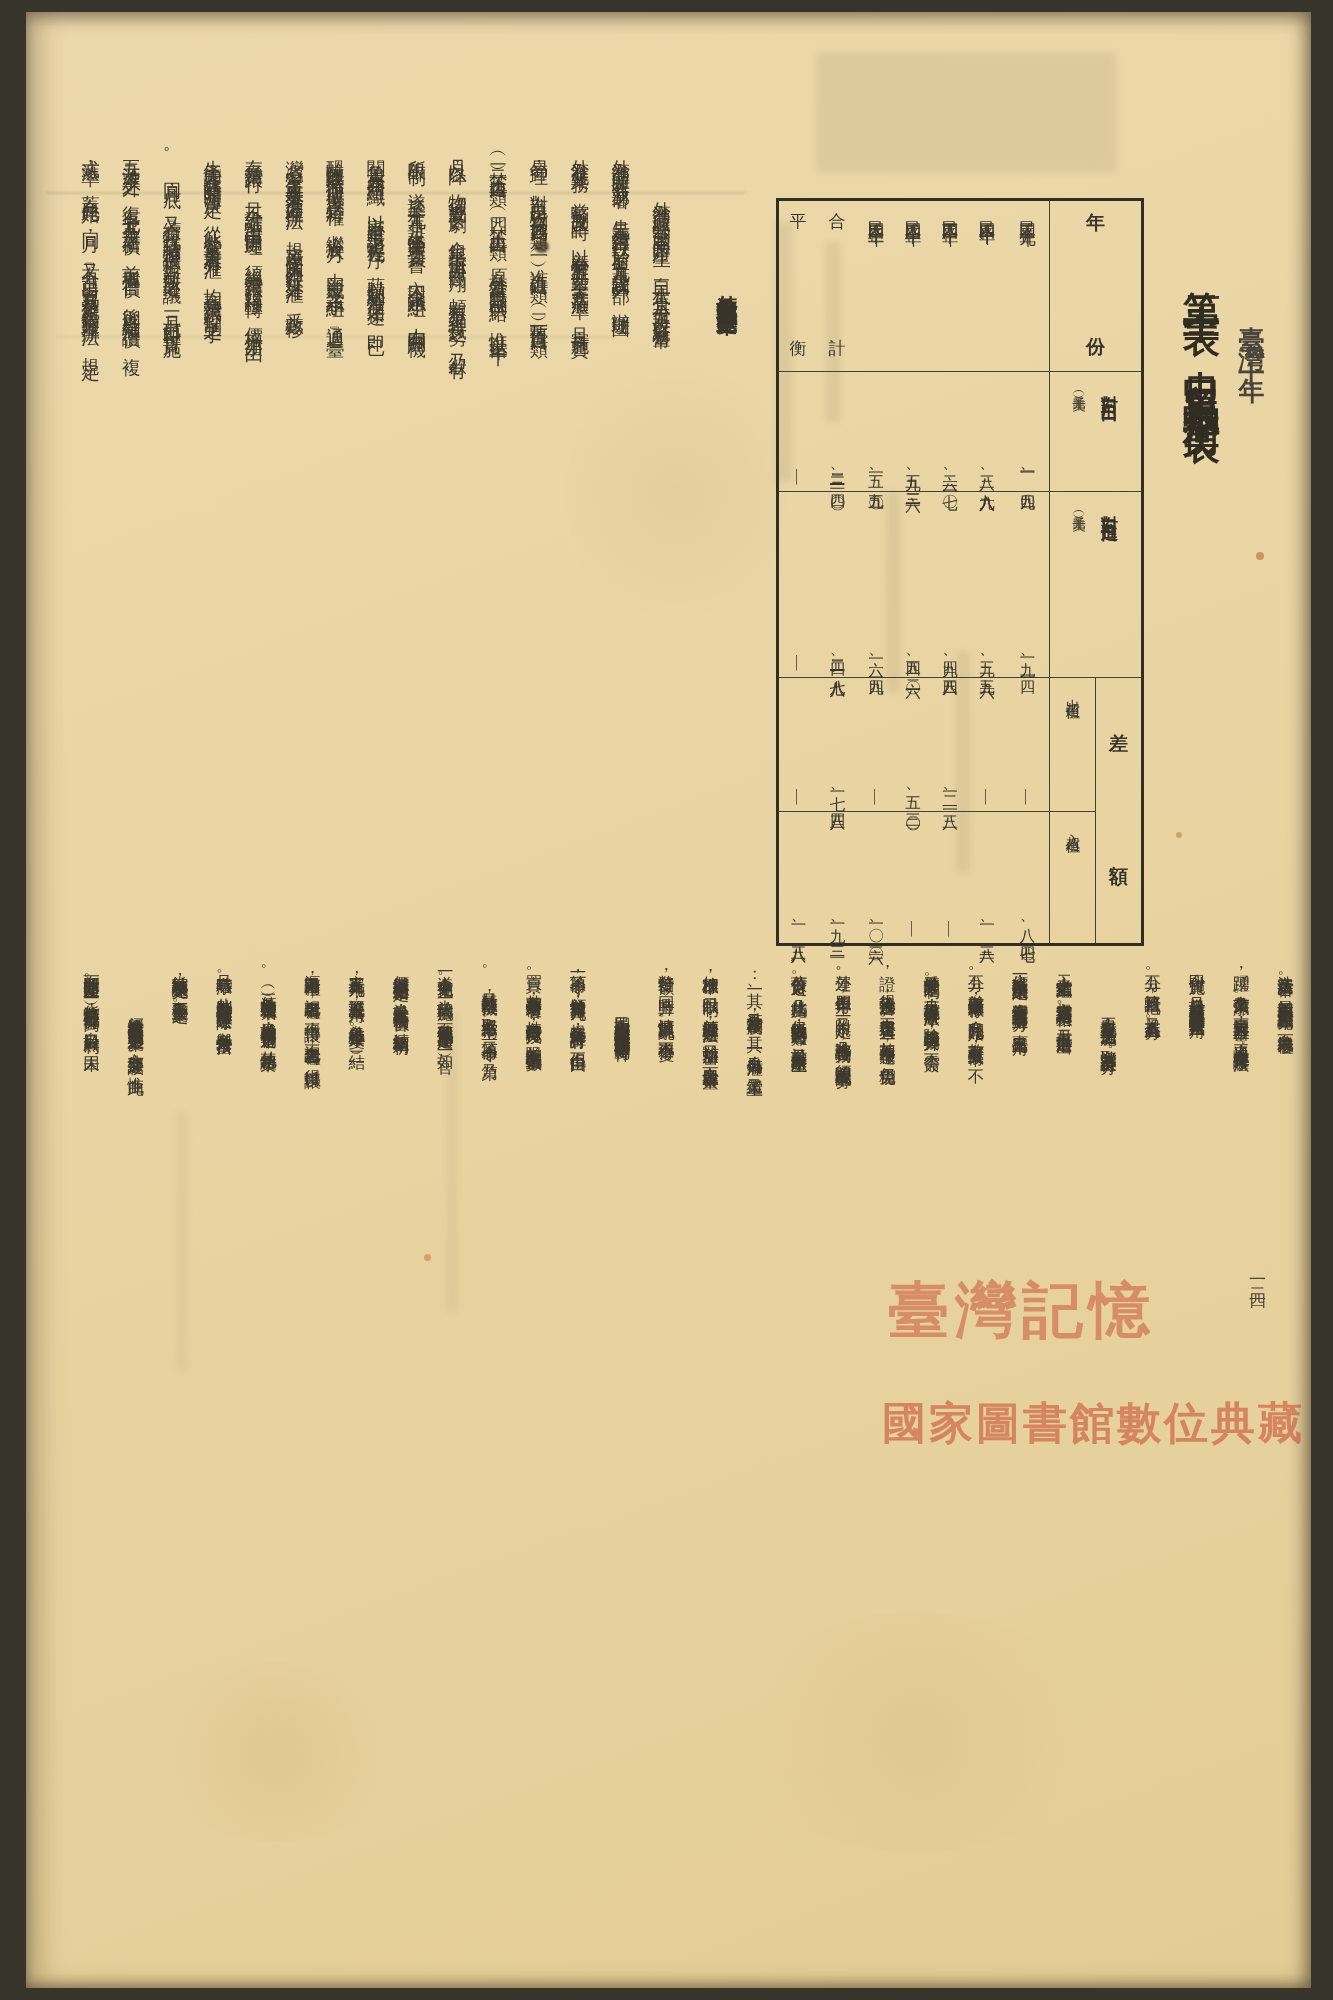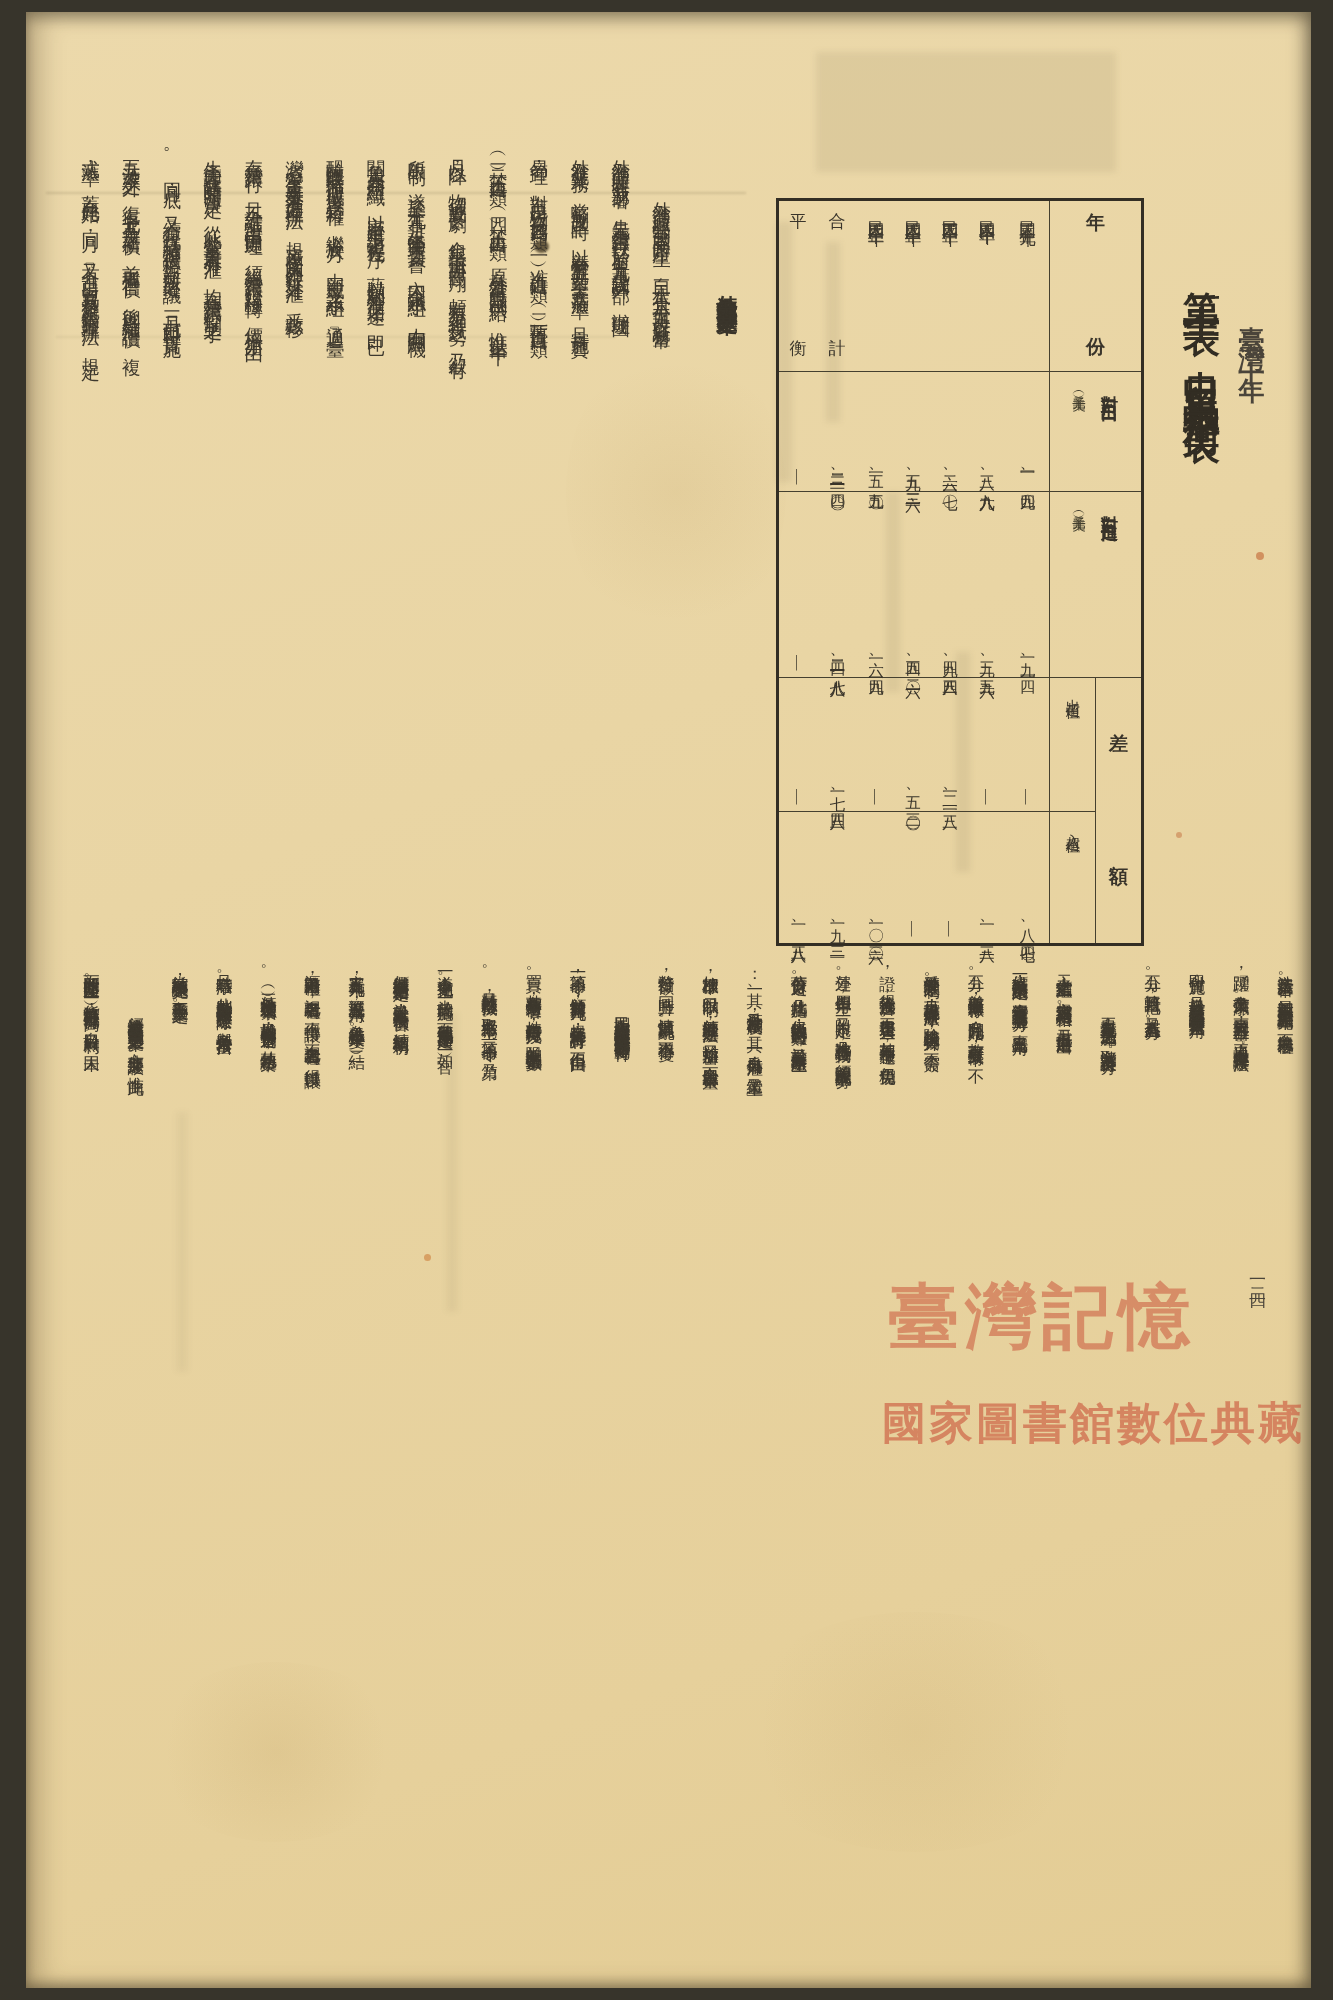--- a/index.html
+++ b/index.html
@@ -62,21 +62,21 @@
   
   .tblock{position:absolute;display:flex;flex-direction:row-reverse;justify-content:space-between;}
   .tcol{height:100%;color:#3e392e;}
   #top-block{left:56px;top:133px;width:592px;height:784px;}
   #top-block .tcol{font-size:18.5px;letter-spacing:4px;width:21px;}
   #bottom-block{left:58px;top:950px;width:1212px;height:578px;}
   #bottom-block .tcol{font-size:16.5px;letter-spacing:1px;width:18px;}
   .indent{padding-top:42px;}
   
   .wm-main{
-    position:absolute;left:862px;top:1258px;font-size:71px;font-weight:bold;
+    position:absolute;left:862px;top:1258px;font-size:61px;font-weight:bold;
     color:rgba(196,60,40,.46);letter-spacing:6px;white-space:nowrap;
   }
   .wm-latin{
     position:absolute;left:1002px;top:1344px;font-size:40px;font-style:italic;
     color:rgba(188,74,52,.55);white-space:nowrap;
   }
   .wm-sub{
     position:absolute;left:856px;top:1382px;font-size:44px;font-weight:bold;
     color:rgba(198,64,42,.52);letter-spacing:3px;white-space:nowrap;text-align:center;
   }

